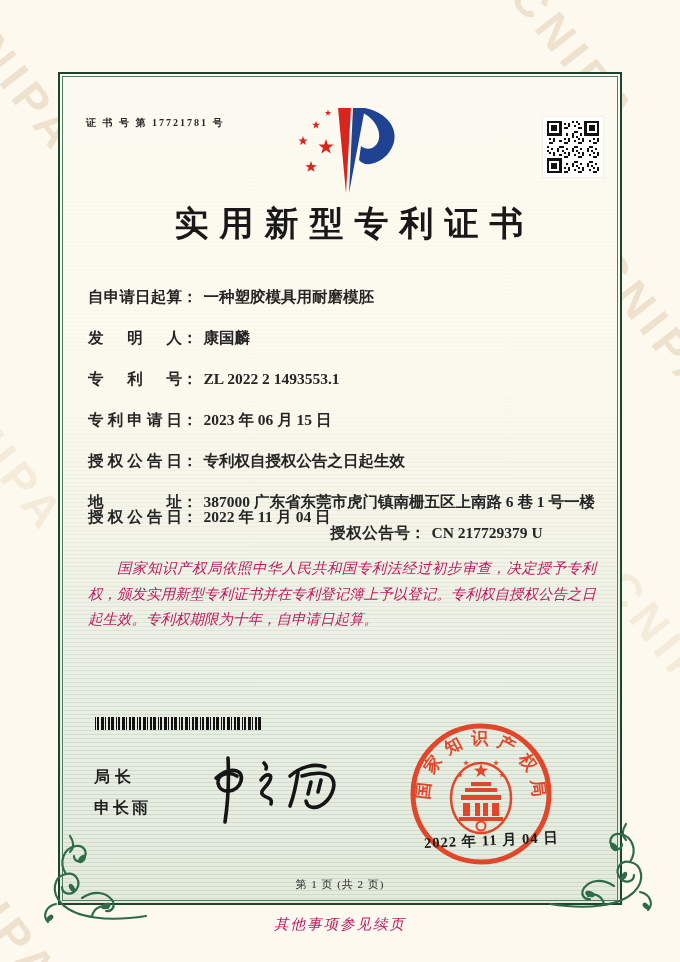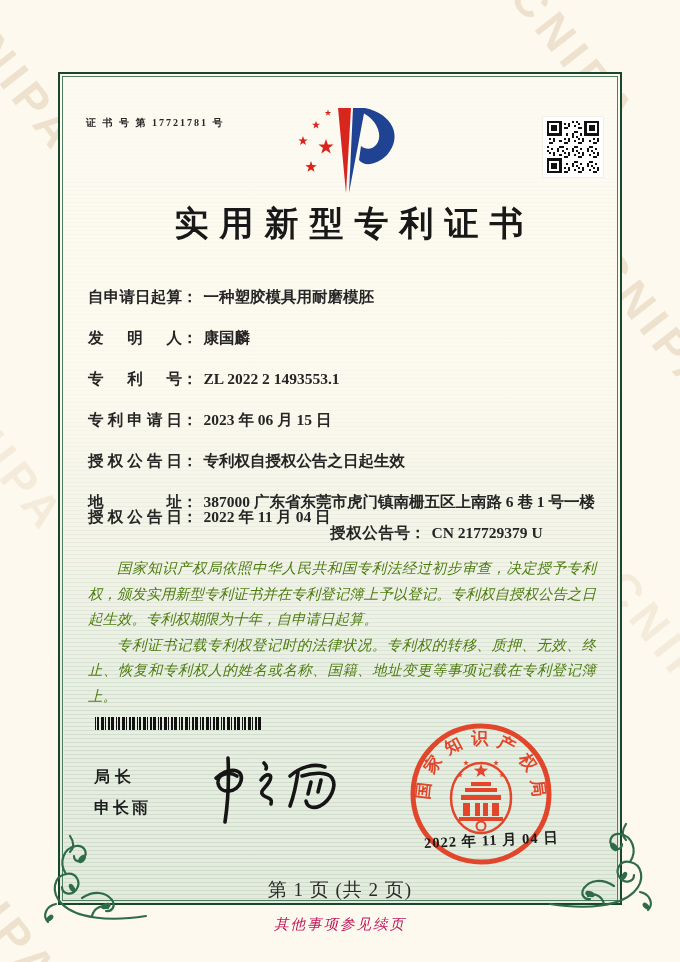--- a/index.html
+++ b/index.html
@@ -55,36 +55,36 @@
     color:#181818;
   }
   .frow { left:88px; width:512px; font-size:15.5px; font-weight:600; color:#252525; white-space:nowrap; }
   .flabel { display:inline-block; width:94px; text-align:justify; text-align-last:justify; vertical-align:top; }
   .fcolon { display:inline-block; margin-right:6px; }
   .grant-no { position:absolute; left:242px; top:0; white-space:nowrap;margin-top:16px; }
   .grant-no .flabel { width:80px; }
   .bodytext {
     left:88px; top:556px; width:508px;
     font-size:14.5px; line-height:25.5px; font-style:italic; font-weight:500;
-    color:#4d7c0f; text-align:justify;
+    color:#be185d; text-align:justify;
   }
   .bodytext p { text-indent:2em; margin:0; }
   .barcode { left:95px; top:716px; width:166px; height:13px; }
   .sig-title { left:94px; top:767px; font-size:16px; letter-spacing:5px; font-weight:600; }
   .sig-name  { left:94px; top:798px; font-size:16px; letter-spacing:3px; font-weight:600; }
   .sig-svg { left:198px; top:748px; width:165px; height:82px; }
   .seal { left:402px; top:716px; width:158px; height:152px; z-index:3; }
   .seal-date {
     left:424px; top:831px; font-size:14.5px; font-weight:600; letter-spacing:1px;
     color:#1b1b1b; transform:rotate(-2.5deg); z-index:4; white-space:nowrap;
   }
   .flourish { width:118px; height:100px; z-index:3; }
   .flourish.bl { left:34px; top:828px; }
   .flourish.br { left:544px; top:816px; transform:scaleX(-1); }
-  .pagenum { left:0; right:0; top:877px; text-align:center; font-size:19px; letter-spacing:1px; color:#2a2a2a; z-index:2; }
+  .pagenum { left:0; right:0; top:877px; text-align:center; font-size:11px; letter-spacing:1px; color:#2a2a2a; z-index:2; }
   .footnote { left:0; right:0; top:915px; text-align:center; font-size:14.5px; font-style:italic; letter-spacing:2px; color:#be185d; z-index:2; }
 </style>
 </head>
 <body>
 
 <div class="wm" style="left:-18px; top:-8px;">CNIPA</div>
 <div class="wm" style="left:542px; top:-30px;">CNIPA</div>
 <div class="wm" style="left:622px; top:238px;">CNIPA</div>
 <div class="wm faint" style="left:-30px; top:372px;">CNIPA</div>
 <div class="wm pink" style="left:388px; top:70px;">CNIPA</div>
@@ -269,21 +269,20 @@
 </div>
 <div class="abs frow" style="top:507px;">
   <span class="flabel">授权公告日</span><span class="fcolon">：</span><span>2022 年 11 月 04 日</span>
   <span class="grant-no">
     <span class="flabel">授权公告号</span><span class="fcolon">：</span><span>CN 217729379 U</span>
   </span>
 </div>
 
 <div class="abs bodytext">
   <p>国家知识产权局依照中华人民共和国专利法经过初步审查，决定授予专利权，颁发实用新型专利证书并在专利登记簿上予以登记。专利权自授权公告之日起生效。专利权期限为十年，自申请日起算。</p>
-  <p>专利证书记载专利权登记时的法律状况。专利权的转移、质押、无效、终止、恢复和专利权人的姓名或名称、国籍、地址变更等事项记载在专利登记簿上。</p>
 </div>
 
 <div class="abs barcode">
   <svg id="bcsvg" width="166" height="13" shape-rendering="crispEdges">
       <rect x="0" y="0" width="1" height="13" fill="#111"></rect>
       <rect x="2" y="0" width="2" height="13" fill="#111"></rect>
       <rect x="6" y="0" width="3" height="13" fill="#111"></rect>
       <rect x="10" y="0" width="1" height="13" fill="#111"></rect>
       <rect x="13" y="0" width="2" height="13" fill="#111"></rect>
       <rect x="16" y="0" width="3" height="13" fill="#111"></rect>

